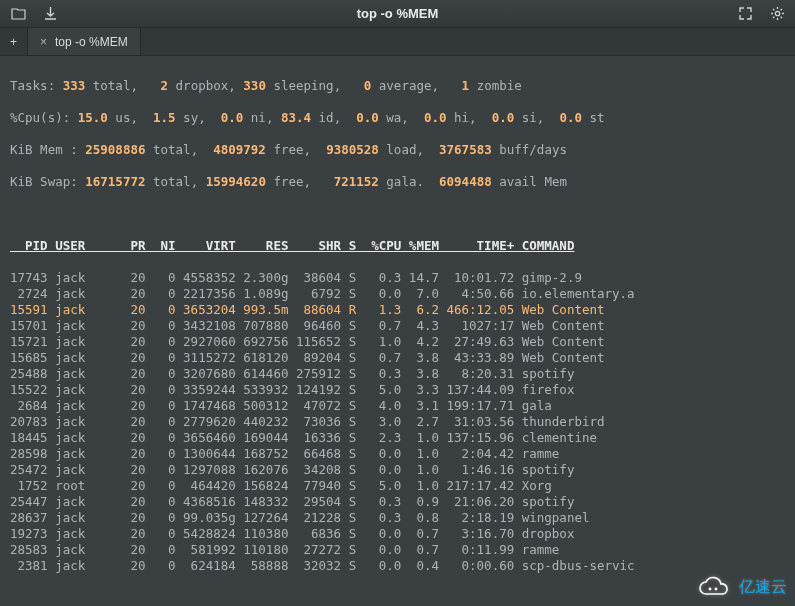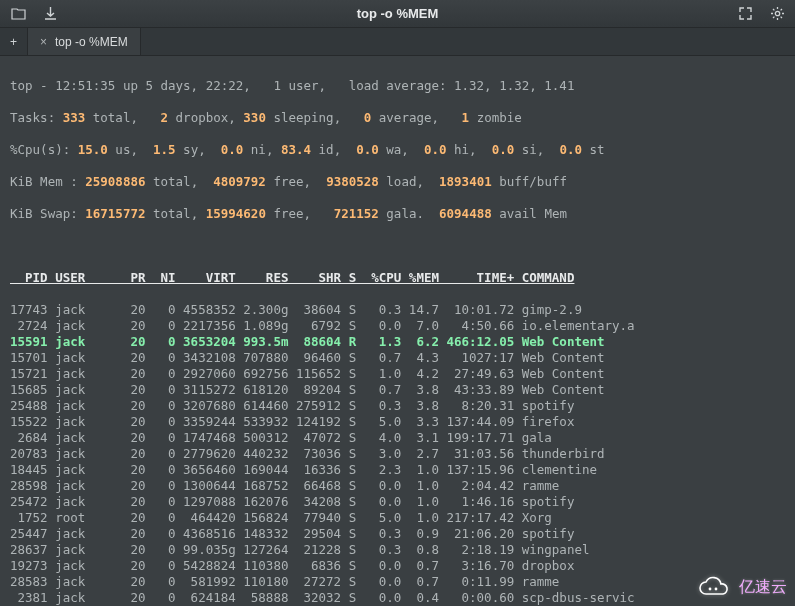--- a/index.html
+++ b/index.html
@@ -60,29 +60,29 @@
 .terminal {
   padding: 6px 10px;
   font-size: 12.5px;
   line-height: 16px;
   white-space: pre;
   color: #aeb4b6;
   overflow: hidden;
 }
 .bold { color: #fdba74; font-weight: bold; }
 .hdr-row { color: #e8eaeb; font-weight: bold; text-decoration: underline; }
-.hl-row { color: #86efac; font-weight: bold; }
+.hl-row { color: #fdba74; font-weight: normal; }
 .row { height: 16px; }
 .watermark {
   position: absolute;
   right: 8px;
   bottom: 8px;
   font-family: sans-serif;
   font-size: 16px;
-  color: #f0abfc;
+  color: #0ea5e9;
   background: rgba(0, 0, 0, 0.0);
   display: flex;
   align-items: center;
   gap: 4px;
   text-shadow: 0 0 3px rgba(255,255,255,0.4);
 }
 .watermark svg { filter: drop-shadow(0 0 2px rgba(255,255,255,0.4)); }
 </style>
 </head>
 <body>
@@ -118,24 +118,23 @@
 
 <div class="tabbar">
   <div class="tab-add">+</div>
   <div class="tab">
     <span class="x">×</span>
     <span>top -o %MEM</span>
   </div>
 </div>
 
 <div class="terminal">
-<div class="row">top - 12:51:35 up 5 days, 22:22,   1 user,   load average: 1.32, 1.32, 1.41</div>
 <div class="row"><span>Tasks: </span><span class="bold">333</span><span> total,   </span><span class="bold">2</span><span> dropbox, </span><span class="bold">330</span><span> sleeping,   </span><span class="bold">0</span><span> average,   </span><span class="bold">1</span><span> zombie</span></div>
 <div class="row"><span>%Cpu(s): </span><span class="bold">15.0</span><span> us,  </span><span class="bold">1.5</span><span> sy,  </span><span class="bold">0.0</span><span> ni, </span><span class="bold">83.4</span><span> id,  </span><span class="bold">0.0</span><span> wa,  </span><span class="bold">0.0</span><span> hi,  </span><span class="bold">0.0</span><span> si,  </span><span class="bold">0.0</span><span> st</span></div>
-<div class="row"><span>KiB Mem : </span><span class="bold">25908886</span><span> total,  </span><span class="bold">4809792</span><span> free,  </span><span class="bold">9380528</span><span> load,  </span><span class="bold">1893401</span><span> buff/buff</span></div>
+<div class="row"><span>KiB Mem : </span><span class="bold">25908886</span><span> total,  </span><span class="bold">4809792</span><span> free,  </span><span class="bold">9380528</span><span> load,  </span><span class="bold">3767583</span><span> buff/days</span></div>
 <div class="row"><span>KiB Swap: </span><span class="bold">16715772</span><span> total, </span><span class="bold">15994620</span><span> free,   </span><span class="bold">721152</span><span> gala.  </span><span class="bold">6094488</span><span> avail Mem</span></div>
 <div class="row"> </div>
 <div class="row hdr-row">  PID USER      PR  NI    VIRT    RES    SHR S  %CPU %MEM     TIME+ COMMAND</div>
 <div id="proc-rows"><div class="row">17743 jack      20   0 4558352 2.300g  38604 S   0.3 14.7  10:01.72 gimp-2.9</div><div class="row"> 2724 jack      20   0 2217356 1.089g   6792 S   0.0  7.0   4:50.66 io.elementary.a</div><div class="row hl-row">15591 jack      20   0 3653204 993.5m  88604 R   1.3  6.2 466:12.05 Web Content</div><div class="row">15701 jack      20   0 3432108 707880  96460 S   0.7  4.3   1027:17 Web Content</div><div class="row">15721 jack      20   0 2927060 692756 115652 S   1.0  4.2  27:49.63 Web Content</div><div class="row">15685 jack      20   0 3115272 618120  89204 S   0.7  3.8  43:33.89 Web Content</div><div class="row">25488 jack      20   0 3207680 614460 275912 S   0.3  3.8   8:20.31 spotify</div><div class="row">15522 jack      20   0 3359244 533932 124192 S   5.0  3.3 137:44.09 firefox</div><div class="row"> 2684 jack      20   0 1747468 500312  47072 S   4.0  3.1 199:17.71 gala</div><div class="row">20783 jack      20   0 2779620 440232  73036 S   3.0  2.7  31:03.56 thunderbird</div><div class="row">18445 jack      20   0 3656460 169044  16336 S   2.3  1.0 137:15.96 clementine</div><div class="row">28598 jack      20   0 1300644 168752  66468 S   0.0  1.0   2:04.42 ramme</div><div class="row">25472 jack      20   0 1297088 162076  34208 S   0.0  1.0   1:46.16 spotify</div><div class="row"> 1752 root      20   0  464420 156824  77940 S   5.0  1.0 217:17.42 Xorg</div><div class="row">25447 jack      20   0 4368516 148332  29504 S   0.3  0.9  21:06.20 spotify</div><div class="row">28637 jack      20   0 99.035g 127264  21228 S   0.3  0.8   2:18.19 wingpanel</div><div class="row">19273 jack      20   0 5428824 110380   6836 S   0.0  0.7   3:16.70 dropbox</div><div class="row">28583 jack      20   0  581992 110180  27272 S   0.0  0.7   0:11.99 ramme</div><div class="row"> 2381 jack      20   0  624184  58888  32032 S   0.0  0.4   0:00.60 scp-dbus-servic</div></div>
 </div>
 
 <div class="watermark">
   <svg width="40" height="22" viewBox="0 0 40 22">
       <path d="M11 18a6 6 0 010-12 8 8 0 0115 2 5 5 0 012 10H11z" fill="none" stroke="#fff" stroke-width="1.6"></path>
       <circle cx="15" cy="13" r="1.4" fill="#fff"></circle>

